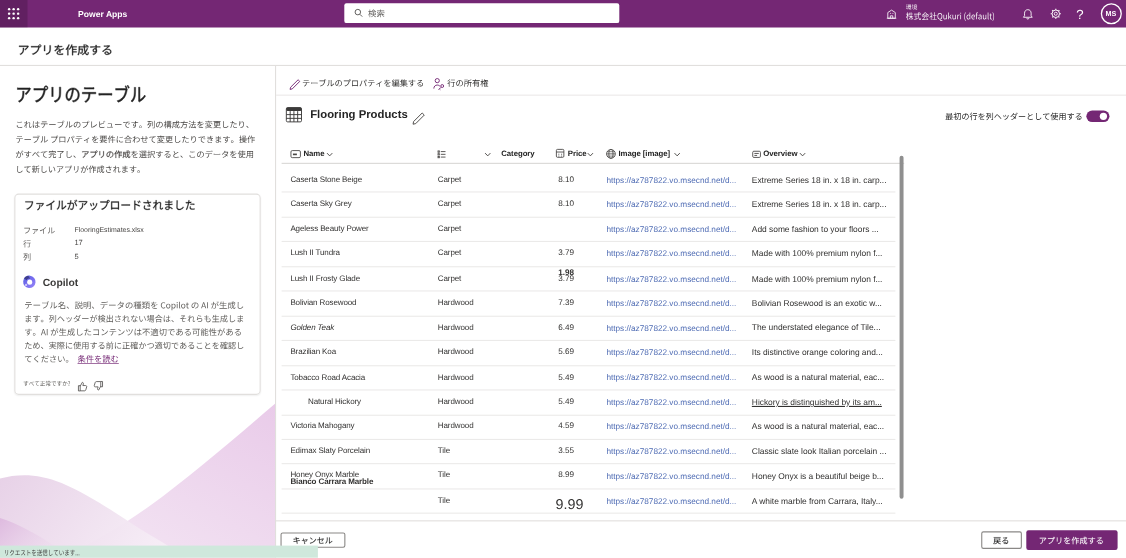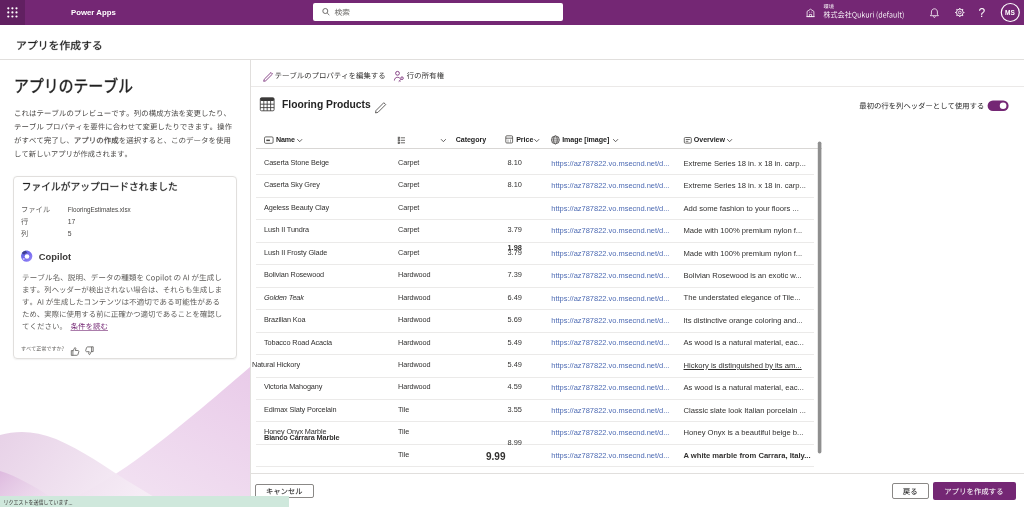--- a/index.html
+++ b/index.html
@@ -65,21 +65,21 @@
 <div class="t" style="left:264px;top:158.9px;font-size:7.3px;font-weight:400;color:#323130;letter-spacing:-0.12px;">Caserta Stone Beige</div>
 <div class="t" style="left:398px;top:158.9px;font-size:7.3px;font-weight:400;color:#323130;letter-spacing:-0.1px;">Carpet</div>
 <div class="t" style="left:507.5px;top:158.9px;font-size:7.4px;font-weight:400;color:#323130;">8.10</div>
 <div class="t" style="left:551.3px;top:158.8px;font-size:7.5px;font-weight:400;color:#4f6cb4;letter-spacing:-0.02px;">https://az787822.vo.msecnd.net/d...</div>
 <div class="t" style="left:683.5px;top:158.7px;font-size:7.65px;font-weight:400;color:#323130;letter-spacing:-0.02px;">Extreme Series 18 in. x 18 in. carp...</div>
 <div class="t" style="left:264px;top:181.4px;font-size:7.3px;font-weight:400;color:#323130;letter-spacing:-0.12px;">Caserta Sky Grey</div>
 <div class="t" style="left:398px;top:181.4px;font-size:7.3px;font-weight:400;color:#323130;letter-spacing:-0.1px;">Carpet</div>
 <div class="t" style="left:507.5px;top:181.3px;font-size:7.4px;font-weight:400;color:#323130;">8.10</div>
 <div class="t" style="left:551.3px;top:181.2px;font-size:7.5px;font-weight:400;color:#4f6cb4;letter-spacing:-0.02px;">https://az787822.vo.msecnd.net/d...</div>
 <div class="t" style="left:683.5px;top:181.2px;font-size:7.65px;font-weight:400;color:#323130;letter-spacing:-0.02px;">Extreme Series 18 in. x 18 in. carp...</div>
-<div class="t" style="left:264px;top:203.8px;font-size:7.3px;font-weight:400;color:#323130;letter-spacing:-0.12px;">Ageless Beauty Clay</div>
+<div class="t" style="left:264px;top:203.8px;font-size:7.3px;font-weight:400;color:#323130;letter-spacing:-0.12px;">Ageless Beauty Power</div>
 <div class="t" style="left:398px;top:203.8px;font-size:7.3px;font-weight:400;color:#323130;letter-spacing:-0.1px;">Carpet</div>
 <div class="t" style="left:507.5px;top:203.8px;font-size:7.4px;font-weight:700;color:#323130;margin-top:40px;">1.98</div>
 <div class="t" style="left:551.3px;top:203.7px;font-size:7.5px;font-weight:400;color:#4f6cb4;letter-spacing:-0.02px;">https://az787822.vo.msecnd.net/d...</div>
 <div class="t" style="left:683.5px;top:203.6px;font-size:7.65px;font-weight:400;color:#323130;letter-spacing:-0.02px;">Add some fashion to your floors ...</div>
 <div class="t" style="left:264px;top:226.3px;font-size:7.3px;font-weight:400;color:#323130;letter-spacing:-0.12px;">Lush II Tundra</div>
 <div class="t" style="left:398px;top:226.3px;font-size:7.3px;font-weight:400;color:#323130;letter-spacing:-0.1px;">Carpet</div>
 <div class="t" style="left:507.5px;top:226.2px;font-size:7.4px;font-weight:400;color:#323130;">3.79</div>
 <div class="t" style="left:551.3px;top:226.2px;font-size:7.5px;font-weight:400;color:#4f6cb4;letter-spacing:-0.02px;">https://az787822.vo.msecnd.net/d...</div>
 <div class="t" style="left:683.5px;top:226.1px;font-size:7.65px;font-weight:400;color:#323130;letter-spacing:-0.02px;">Made with 100% premium nylon f...</div>
 <div class="t" style="left:264px;top:248.7px;font-size:7.3px;font-weight:400;color:#323130;letter-spacing:-0.12px;">Lush II Frosty Glade</div>
@@ -100,45 +100,45 @@
 <div class="t" style="left:264px;top:316.1px;font-size:7.3px;font-weight:400;color:#323130;letter-spacing:-0.12px;">Brazilian Koa</div>
 <div class="t" style="left:398px;top:316.1px;font-size:7.3px;font-weight:400;color:#323130;letter-spacing:-0.1px;">Hardwood</div>
 <div class="t" style="left:507.5px;top:316.0px;font-size:7.4px;font-weight:400;color:#323130;">5.69</div>
 <div class="t" style="left:551.3px;top:316.0px;font-size:7.5px;font-weight:400;color:#4f6cb4;letter-spacing:-0.02px;">https://az787822.vo.msecnd.net/d...</div>
 <div class="t" style="left:683.5px;top:315.9px;font-size:7.65px;font-weight:400;color:#323130;letter-spacing:-0.02px;">Its distinctive orange coloring and...</div>
 <div class="t" style="left:264px;top:338.5px;font-size:7.3px;font-weight:400;color:#323130;letter-spacing:-0.12px;">Tobacco Road Acacia</div>
 <div class="t" style="left:398px;top:338.5px;font-size:7.3px;font-weight:400;color:#323130;letter-spacing:-0.1px;">Hardwood</div>
 <div class="t" style="left:507.5px;top:338.5px;font-size:7.4px;font-weight:400;color:#323130;">5.49</div>
 <div class="t" style="left:551.3px;top:338.4px;font-size:7.5px;font-weight:400;color:#4f6cb4;letter-spacing:-0.02px;">https://az787822.vo.msecnd.net/d...</div>
 <div class="t" style="left:683.5px;top:338.3px;font-size:7.65px;font-weight:400;color:#323130;letter-spacing:-0.02px;">As wood is a natural material, eac...</div>
-<div class="t" style="left:252px;top:361.0px;font-size:7.3px;font-weight:400;color:#323130;letter-spacing:-0.12px;">Natural Hickory</div>
+<div class="t" style="left:280px;top:361.0px;font-size:7.3px;font-weight:400;color:#323130;letter-spacing:-0.12px;">Natural Hickory</div>
 <div class="t" style="left:398px;top:361.0px;font-size:7.3px;font-weight:400;color:#323130;letter-spacing:-0.1px;">Hardwood</div>
 <div class="t" style="left:507.5px;top:360.9px;font-size:7.4px;font-weight:400;color:#323130;">5.49</div>
 <div class="t" style="left:551.3px;top:360.9px;font-size:7.5px;font-weight:400;color:#4f6cb4;letter-spacing:-0.02px;">https://az787822.vo.msecnd.net/d...</div>
 <div class="t" style="left:683.5px;top:360.8px;font-size:7.65px;font-weight:400;color:#323130;letter-spacing:-0.02px;text-decoration:underline;">Hickory is distinguished by its am...</div>
 <div class="t" style="left:264px;top:383.4px;font-size:7.3px;font-weight:400;color:#323130;letter-spacing:-0.12px;">Victoria Mahogany</div>
 <div class="t" style="left:398px;top:383.4px;font-size:7.3px;font-weight:400;color:#323130;letter-spacing:-0.1px;">Hardwood</div>
 <div class="t" style="left:507.5px;top:383.4px;font-size:7.4px;font-weight:400;color:#323130;">4.59</div>
 <div class="t" style="left:551.3px;top:383.3px;font-size:7.5px;font-weight:400;color:#4f6cb4;letter-spacing:-0.02px;">https://az787822.vo.msecnd.net/d...</div>
 <div class="t" style="left:683.5px;top:383.2px;font-size:7.65px;font-weight:400;color:#323130;letter-spacing:-0.02px;">As wood is a natural material, eac...</div>
 <div class="t" style="left:264px;top:405.9px;font-size:7.3px;font-weight:400;color:#323130;letter-spacing:-0.12px;">Edimax Slaty Porcelain</div>
 <div class="t" style="left:398px;top:405.9px;font-size:7.3px;font-weight:400;color:#323130;letter-spacing:-0.1px;">Tile</div>
 <div class="t" style="left:507.5px;top:405.8px;font-size:7.4px;font-weight:400;color:#323130;">3.55</div>
 <div class="t" style="left:551.3px;top:405.8px;font-size:7.5px;font-weight:400;color:#4f6cb4;letter-spacing:-0.02px;">https://az787822.vo.msecnd.net/d...</div>
 <div class="t" style="left:683.5px;top:405.7px;font-size:7.65px;font-weight:400;color:#323130;letter-spacing:-0.02px;">Classic slate look Italian porcelain ...</div>
 <div class="t" style="left:264px;top:428.3px;font-size:7.3px;font-weight:400;color:#323130;letter-spacing:-0.12px;">Honey Onyx Marble</div>
 <div class="t" style="left:398px;top:428.3px;font-size:7.3px;font-weight:400;color:#323130;letter-spacing:-0.1px;">Tile</div>
-<div class="t" style="left:507.5px;top:428.3px;font-size:7.4px;font-weight:400;color:#323130;margin-top:11px;">8.99</div>
+<div class="t" style="left:507.5px;top:428.3px;font-size:7.4px;font-weight:400;color:#323130;">8.99</div>
 <div class="t" style="left:551.3px;top:428.2px;font-size:7.5px;font-weight:400;color:#4f6cb4;letter-spacing:-0.02px;">https://az787822.vo.msecnd.net/d...</div>
 <div class="t" style="left:683.5px;top:428.1px;font-size:7.65px;font-weight:400;color:#323130;letter-spacing:-0.02px;">Honey Onyx is a beautiful beige b...</div>
 <div class="t" style="left:264px;top:434px;font-size:7.3px;font-weight:700;color:#323130;letter-spacing:-0.12px;">Bianco Carrara Marble</div>
 <div class="t" style="left:398px;top:450.8px;font-size:7.3px;font-weight:400;color:#323130;letter-spacing:-0.1px;">Tile</div>
-<div class="t" style="left:486px;top:450.7px;font-size:10px;font-weight:700;color:#323130;">9.99</div>
+<div class="t" style="left:505px;top:450.7px;font-size:13px;font-weight:400;color:#323130;">9.99</div>
 <div class="t" style="left:551.3px;top:450.6px;font-size:7.5px;font-weight:400;color:#4f6cb4;letter-spacing:-0.02px;">https://az787822.vo.msecnd.net/d...</div>
-<div class="t" style="left:683.5px;top:450.6px;font-size:7.65px;font-weight:700;color:#323130;letter-spacing:-0.02px;">A white marble from Carrara, Italy...</div>
+<div class="t" style="left:683.5px;top:450.6px;font-size:7.65px;font-weight:400;color:#323130;letter-spacing:-0.02px;">A white marble from Carrara, Italy...</div>
 <svg class="abs" style="left:0;top:0;z-index:20" width="1024" height="507">
     <defs>
       <path id="j0" d="M52 626L372 626L372 555L52 555ZM193 840L263 840L263 -79L193 -79ZM192 581L238 566Q227 506 209 442Q192 378 169 316Q146 254 121 201Q96 147 69 110Q63 124 51 143Q39 162 30 175Q55 209 79 256Q104 303 125 358Q147 413 164 470Q181 527 192 581ZM258 485Q267 475 285 451Q303 426 324 397Q344 368 361 343Q378 317 385 307L343 248Q335 266 319 295Q304 323 286 354Q268 385 252 412Q235 438 226 453ZM470 604L852 604L852 540L470 540ZM659 772Q631 730 588 686Q545 643 493 603Q442 564 386 535Q381 549 369 567Q358 585 349 597Q405 623 457 663Q509 702 552 747Q594 793 621 838L690 838Q726 789 773 743Q821 698 874 662Q927 626 979 603Q968 590 957 571Q946 553 939 538Q888 564 835 602Q782 640 737 684Q691 728 659 772ZM472 387L472 250L847 250L847 387ZM405 447L916 447L916 189L405 189ZM622 565L691 565L691 300Q691 247 679 192Q668 138 635 87Q602 37 540 -7Q478 -51 378 -85Q375 -76 367 -66Q360 -55 352 -44Q343 -34 336 -28Q431 2 489 40Q546 78 574 121Q603 164 613 210Q622 256 622 302ZM701 227Q731 153 769 106Q807 59 858 30Q909 1 973 -21Q959 -33 947 -50Q934 -68 928 -85Q859 -58 805 -22Q750 14 709 71Q668 127 637 214Z"></path>
       <path id="j1" d="M461 196L535 196L535 -82L461 -82ZM460 841L535 841L535 560L460 560ZM424 542L493 509Q450 468 400 427Q350 386 306 357L251 387Q280 408 312 435Q344 462 374 490Q404 519 424 542ZM639 478L708 441Q651 395 584 346Q517 298 448 253Q380 209 319 174L266 211Q311 237 362 269Q412 302 463 338Q514 374 559 410Q604 446 639 478ZM175 390L225 433Q262 415 304 391Q345 367 382 343Q420 319 444 298L391 249Q369 270 332 296Q296 321 255 346Q213 371 175 390ZM629 312L679 351Q723 326 771 293Q820 261 863 229Q906 196 933 170L881 124Q854 151 812 184Q770 218 722 251Q674 285 629 312ZM631 98L689 137Q732 116 780 88Q827 61 870 32Q913 3 941 -22L879 -67Q854 -42 812 -13Q771 17 723 46Q675 75 631 98ZM66 227Q134 227 223 228Q311 228 412 230Q513 231 621 232Q729 234 836 236L832 177Q693 173 554 169Q414 165 289 162Q165 159 70 157ZM290 138L361 111Q327 77 283 43Q240 10 193 -19Q147 -47 104 -69Q98 -62 87 -52Q76 -42 65 -32Q54 -23 44 -17Q111 11 178 52Q245 93 290 138ZM76 752L922 752L922 686L76 686ZM74 590L930 590L930 401L857 401L857 524L145 524L145 401L74 401Z"></path>
       <path id="j2" d="M45 770L357 770L357 702L45 702ZM55 481L342 481L342 413L55 413ZM347 544L962 544L962 482L347 482ZM34 142Q76 153 131 168Q185 182 246 200Q307 218 368 235L377 168Q292 142 206 116Q120 91 51 70ZM477 369L477 268L822 268L822 369ZM410 426L892 426L892 210L410 210ZM752 752L752 654L849 654L849 752ZM602 752L602 654L699 654L699 752ZM457 752L457 654L550 654L550 752ZM394 807L914 807L914 600L394 600ZM675 237Q699 178 741 126Q782 75 838 37Q894 -1 960 -21Q948 -31 934 -49Q920 -67 912 -80Q810 -43 734 37Q659 117 620 221ZM884 202L937 161Q902 136 859 112Q817 87 781 70L738 106Q760 118 788 135Q815 152 840 170Q866 187 884 202ZM169 741L238 741L238 153L169 139ZM635 253L690 227Q647 177 585 129Q523 81 454 42Q385 3 321 -21Q313 -8 300 8Q287 24 276 34Q341 55 408 89Q476 124 536 166Q597 209 635 253ZM551 141L622 192L622 -80L551 -80Z"></path>
       <path id="j3" d="M376 762L937 762L937 701L376 701ZM343 585L960 585L960 521L343 521ZM612 839L686 839L686 722L612 722ZM770 705L843 688Q828 658 813 628Q798 599 785 577L721 593Q734 616 748 648Q763 681 770 705ZM472 688L536 704Q551 680 564 649Q576 619 581 596L513 578Q509 600 497 631Q486 662 472 688ZM485 295L485 219L830 219L830 295ZM485 418L485 344L830 344L830 418ZM415 470L903 470L903 168L415 168ZM694 188L765 188L765 17Q765 1 770 -3Q775 -8 794 -8Q800 -8 816 -8Q833 -8 850 -8Q867 -8 875 -8Q886 -8 892 -1Q898 5 900 27Q903 48 904 93Q911 87 922 81Q934 76 946 72Q958 67 968 65Q965 9 956 -21Q947 -51 929 -63Q912 -74 883 -74Q877 -74 863 -74Q849 -74 833 -74Q817 -74 804 -74Q790 -74 784 -74Q748 -74 728 -66Q708 -58 701 -38Q694 -19 694 16ZM519 189L593 189Q585 138 568 96Q550 54 519 21Q488 -12 439 -38Q390 -63 317 -80Q314 -72 306 -59Q299 -47 291 -36Q282 -25 275 -17Q341 -4 385 15Q429 34 456 59Q483 85 498 117Q512 150 519 189ZM53 596L345 596L345 525L53 525ZM169 829L240 829L240 177L169 177ZM34 155Q74 171 127 193Q179 216 238 242Q297 269 355 296L372 228Q292 189 209 150Q127 111 61 80Z"></path>
       <path id="j4" d="M407 406L952 406L952 337L407 337ZM504 652L917 652L917 583L504 583ZM646 840L719 840L719 -79L646 -79ZM618 374L678 355Q648 277 604 204Q560 131 509 71Q457 11 401 -30Q395 -21 386 -10Q377 1 368 11Q358 21 350 28Q404 62 455 117Q506 172 548 239Q591 305 618 374ZM751 370Q775 306 811 242Q848 178 892 124Q935 71 979 36Q971 30 961 20Q950 10 941 -1Q931 -12 925 -22Q880 19 837 79Q794 139 758 210Q721 281 696 352ZM497 793L567 781Q552 682 524 591Q496 500 456 436Q449 441 438 449Q427 456 415 463Q404 470 394 473Q435 533 459 617Q484 702 497 793ZM54 647L400 647L400 577L54 577ZM199 840L272 840L272 -79L199 -79ZM197 602L242 586Q230 524 212 460Q194 395 172 332Q150 270 124 216Q99 162 72 124Q69 135 62 148Q55 162 47 175Q39 188 32 197Q58 230 82 277Q107 324 129 379Q152 434 169 491Q186 549 197 602ZM268 548Q277 537 295 510Q313 483 334 451Q354 418 372 391Q389 363 396 351L351 297Q342 317 327 348Q311 378 293 412Q275 446 258 475Q242 504 232 520Z"></path>
       <path id="j5" d="M709 791L760 833Q785 816 813 794Q841 773 866 751Q890 730 905 712L853 665Q838 683 814 705Q791 728 763 750Q736 773 709 791ZM55 653L947 653L947 580L55 580ZM90 431L532 431L532 358L90 358ZM270 392L345 392L345 35L270 35ZM59 24Q119 36 201 52Q282 69 375 88Q467 108 559 128L565 60Q480 40 393 20Q307 0 227 -18Q147 -36 83 -50ZM565 836L645 836Q644 697 654 571Q663 445 682 340Q700 235 727 158Q753 81 785 39Q818 -4 855 -4Q876 -4 886 41Q896 86 901 186Q913 174 932 162Q951 150 967 144Q961 57 948 8Q935 -41 911 -61Q888 -82 849 -82Q799 -82 759 -48Q718 -14 687 48Q656 111 633 196Q610 280 596 383Q581 485 573 600Q566 715 565 836Z"></path>
       <path id="j6" d="M97 29Q185 32 301 36Q418 39 549 44Q680 49 810 55L808 -14Q682 -20 554 -26Q426 -32 311 -37Q196 -41 107 -45ZM89 338L918 338L918 267L89 267ZM260 530L737 530L737 460L260 460ZM363 293L447 269Q424 222 397 169Q371 117 345 68Q318 19 293 -19L227 4Q251 43 276 94Q302 145 325 197Q348 250 363 293ZM600 187L664 222Q711 183 756 136Q802 89 840 43Q878 -3 901 -41L834 -83Q811 -45 773 3Q735 50 690 99Q646 148 600 187ZM496 766Q456 706 390 643Q325 579 245 522Q166 465 81 422Q76 432 69 443Q61 454 53 465Q44 476 36 484Q123 525 204 583Q284 642 350 708Q415 775 453 839L531 839Q571 783 622 732Q673 680 731 635Q789 590 850 555Q910 519 970 495Q957 481 945 462Q932 444 921 428Q844 465 763 520Q683 574 613 638Q543 702 496 766Z"></path>
       <path id="j7" d="M405 22L971 22L971 -51L405 -51ZM445 513L949 513L949 441L445 441ZM659 832L736 832L736 -13L659 -13ZM55 652L387 652L387 583L55 583ZM213 353L288 441L288 -80L213 -80ZM213 840L288 840L288 618L213 618ZM281 422Q294 413 319 392Q344 371 373 346Q402 322 426 301Q450 280 460 270L414 209Q401 225 378 249Q355 273 328 299Q302 325 278 347Q254 370 238 383ZM359 652L375 652L389 655L431 627Q394 535 334 452Q274 368 202 300Q131 232 60 185Q56 196 49 209Q42 222 35 234Q27 246 21 253Q89 293 155 353Q221 414 275 488Q330 561 359 637Z"></path>

